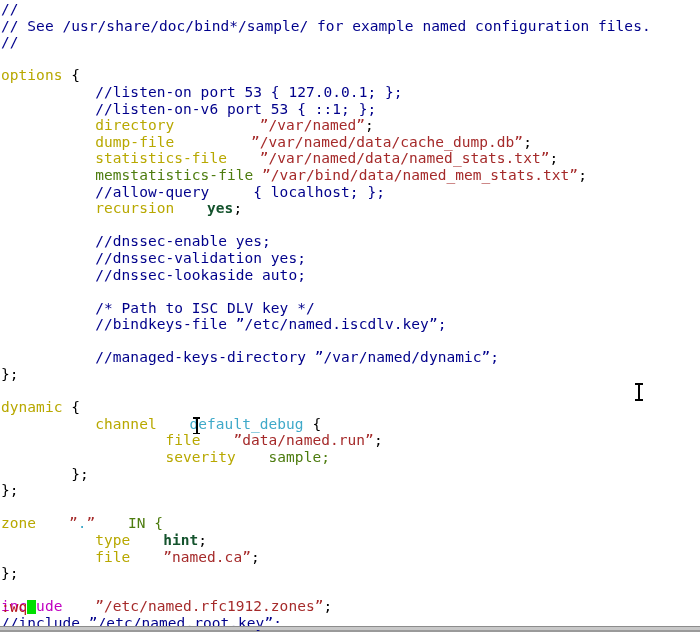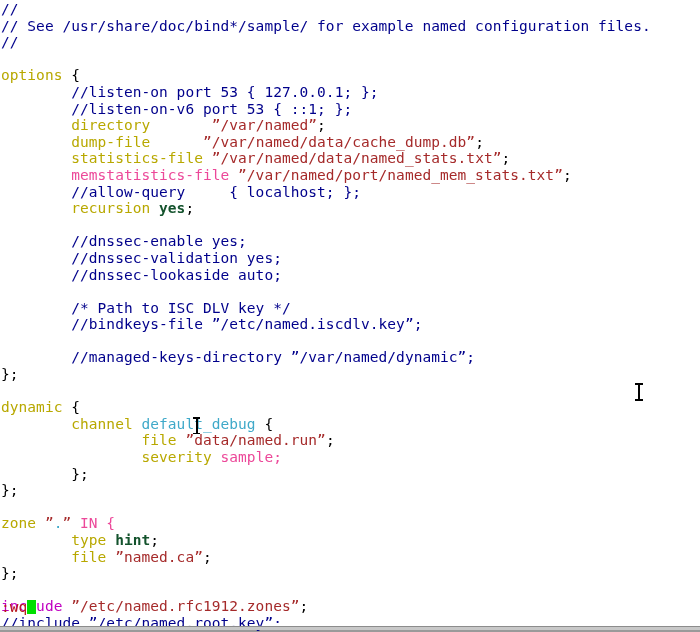--- a/index.html
+++ b/index.html
@@ -37,21 +37,21 @@
     padding-left: 1px;
     color: #000000;
   }
   
   .cmt   { color: #00008b; }  
   .kw    { color: #b8a800; margin-top: 16px; }  
   .str   { color: #a52a2a; }  
   .bool  { color: #14532d; font-weight: bold; }  
   .ident { color: #3fa9c9; }  
   .inc   { color: #c000c0; }  
-  .plain { color: #ec4899; }
+  .plain { color: #4d7c0f; margin-left: 24px; }
   .punct { color: #000000; }
   .dot   { color: #3fa9c9; }
 
   
   #cmdline {
     position: absolute;
     left: 0;
     bottom: 14px;
     width: 700px;
     height: 16.6px;
@@ -139,21 +139,21 @@
       <div class="line"><span class="cmt">//</span></div>
       <div class="line"><span class="cmt">// See /usr/share/doc/bind*/sample/ for example named configuration files.</span></div>
       <div class="line"><span class="cmt">//</span></div>
       <div class="line"> </div>
       <div class="line"><span class="kw">options</span><span class="punct"> {</span></div>
       <div class="line"><span class="plain">        </span><span class="cmt">//listen-on port 53 { 127.0.0.1; };</span></div>
       <div class="line"><span class="plain">        </span><span class="cmt">//listen-on-v6 port 53 { ::1; };</span></div>
       <div class="line"><span class="plain">        </span><span class="kw">directory</span><span class="plain">       </span><span class="str">”/var/named”</span><span class="punct">;</span></div>
       <div class="line"><span class="plain">        </span><span class="kw">dump-file</span><span class="plain">      </span><span class="str">”/var/named/data/cache_dump.db”</span><span class="punct">;</span></div>
       <div class="line"><span class="plain">        </span><span class="kw">statistics-file</span><span class="plain"> </span><span class="str">”/var/named/data/named_stats.txt”</span><span class="punct">;</span></div>
-      <div class="line"><span class="plain">        memstatistics-file </span><span class="str">”/var/named/port/named_mem_stats.txt”</span><span class="punct">;</span></div>
+      <div class="line"><span class="plain">        memstatistics-file </span><span class="str">”/var/bind/data/named_mem_stats.txt”</span><span class="punct">;</span></div>
       <div class="line"><span class="plain">        </span><span class="cmt">//allow-query     { localhost; };</span></div>
       <div class="line"><span class="plain">        </span><span class="kw">recursion</span><span class="plain"> </span><span class="bool">yes</span><span class="punct">;</span></div>
       <div class="line"> </div>
       <div class="line"><span class="plain">        </span><span class="cmt">//dnssec-enable yes;</span></div>
       <div class="line"><span class="plain">        </span><span class="cmt">//dnssec-validation yes;</span></div>
       <div class="line"><span class="plain">        </span><span class="cmt">//dnssec-lookaside auto;</span></div>
       <div class="line"> </div>
       <div class="line"><span class="plain">        </span><span class="cmt">/* Path to ISC DLV key */</span></div>
       <div class="line"><span class="plain">        </span><span class="cmt">//bindkeys-file ”/etc/named.iscdlv.key”;</span></div>
       <div class="line"> </div>

